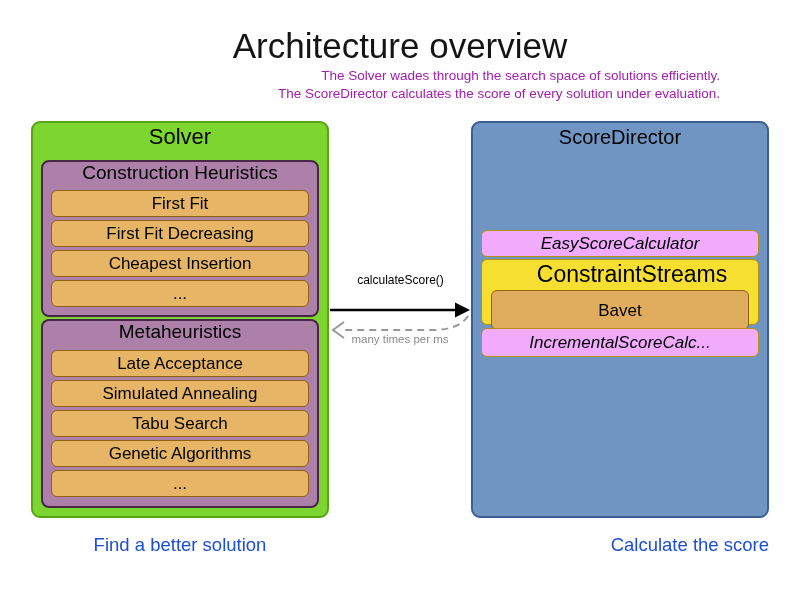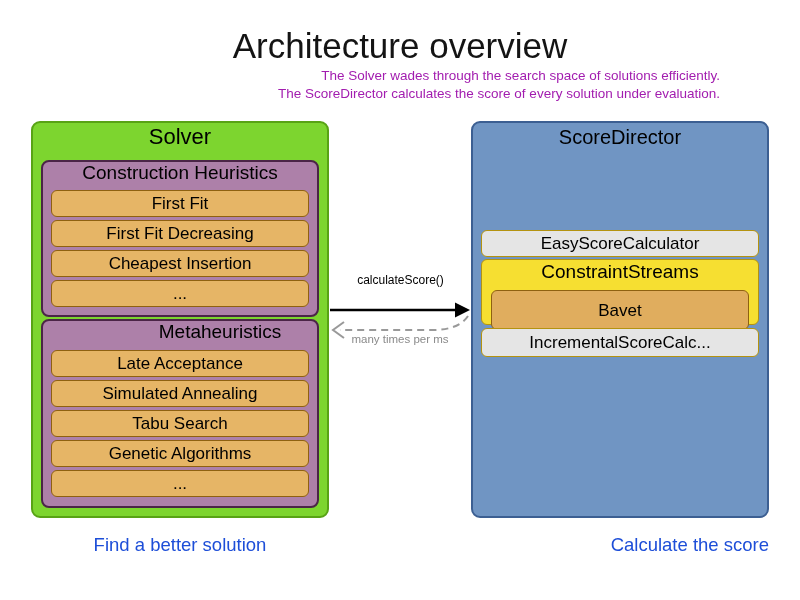--- a/index.html
+++ b/index.html
@@ -36,39 +36,39 @@
   .purple-box{
     left:41px;width:278px;background:#ad80a9;border:2px solid #4b2547;
     border-radius:8px;box-sizing:border-box;
   }
   .purple-ch{top:160px;height:157px;}
   .purple-mh{top:319px;height:189px;}
   .purple-title{
     left:41px;width:278px;text-align:center;font-size:19px;color:#000;
   }
   .purple-ch-title{top:162px;}
-  .purple-mh-title{top:321px;padding-left:40px;}
+  .purple-mh-title{top:321px;}
 
   .item{
     box-sizing:border-box;border-radius:6px;text-align:center;
     font-size:17px;color:#000;display:flex;align-items:center;justify-content:center;
     line-height:1;
   }
   .orange{background:#e6b566;border:1.5px solid #8f6110;}
   .orange-item{left:51px;width:258px;height:27px;}
-  .yellow{background:#e5e5e5;border:1.5px solid #b49310;}
+  .yellow{background:#f0abfc;border:1.5px solid #b49310;font-style:italic;}
   .yellow-item{left:481px;width:278px;height:27px;}
 
   .cs-block{
     left:481px;top:259px;width:278px;height:66px;
     background:#f6df31;border:1.5px solid #b49310;border-radius:6px;
     box-sizing:border-box;
   }
   .cs-label{
-    left:481px;top:261px;width:278px;text-align:center;font-size:19px;color:#000;
+    left:481px;top:261px;width:278px;text-align:center;font-size:23px;color:#000;padding-left:12px;
   }
   .bavet{
     left:491px;top:290px;width:258px;height:40px;background:#e0ad5e;
   }
   .inc-item{top:328px;height:29px;}
   .easy-item{top:230px;}
 
   .call-label{
     left:330px;top:273px;width:141px;text-align:center;
     font-size:12px;color:#000;

